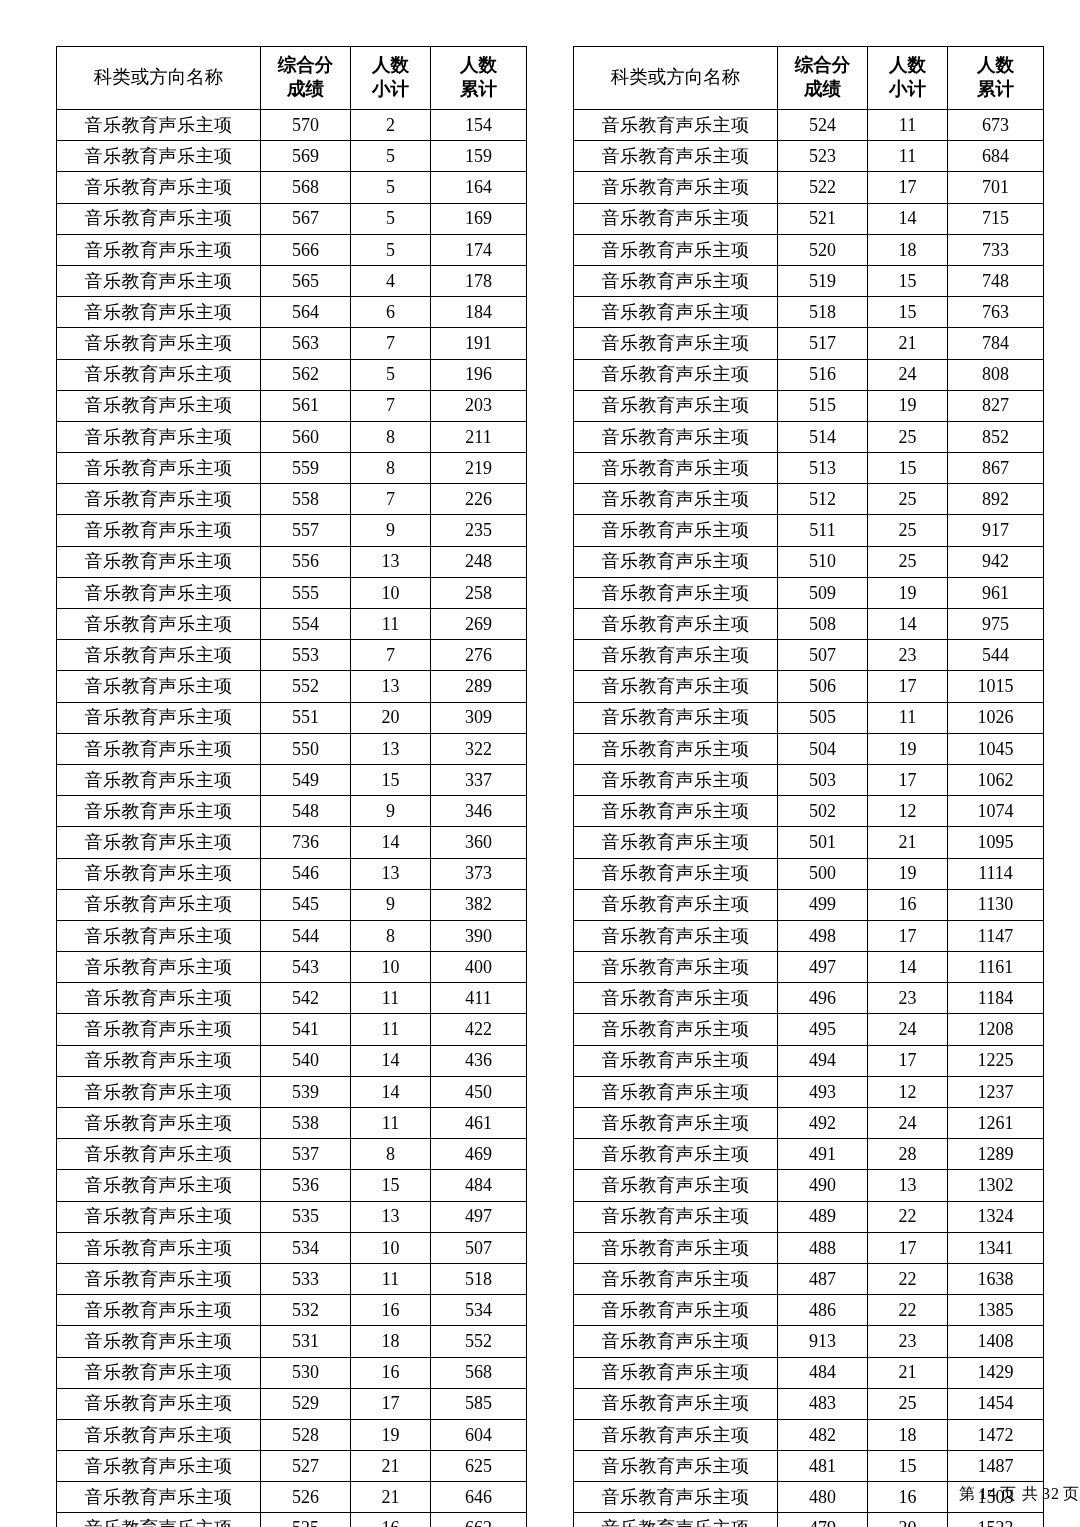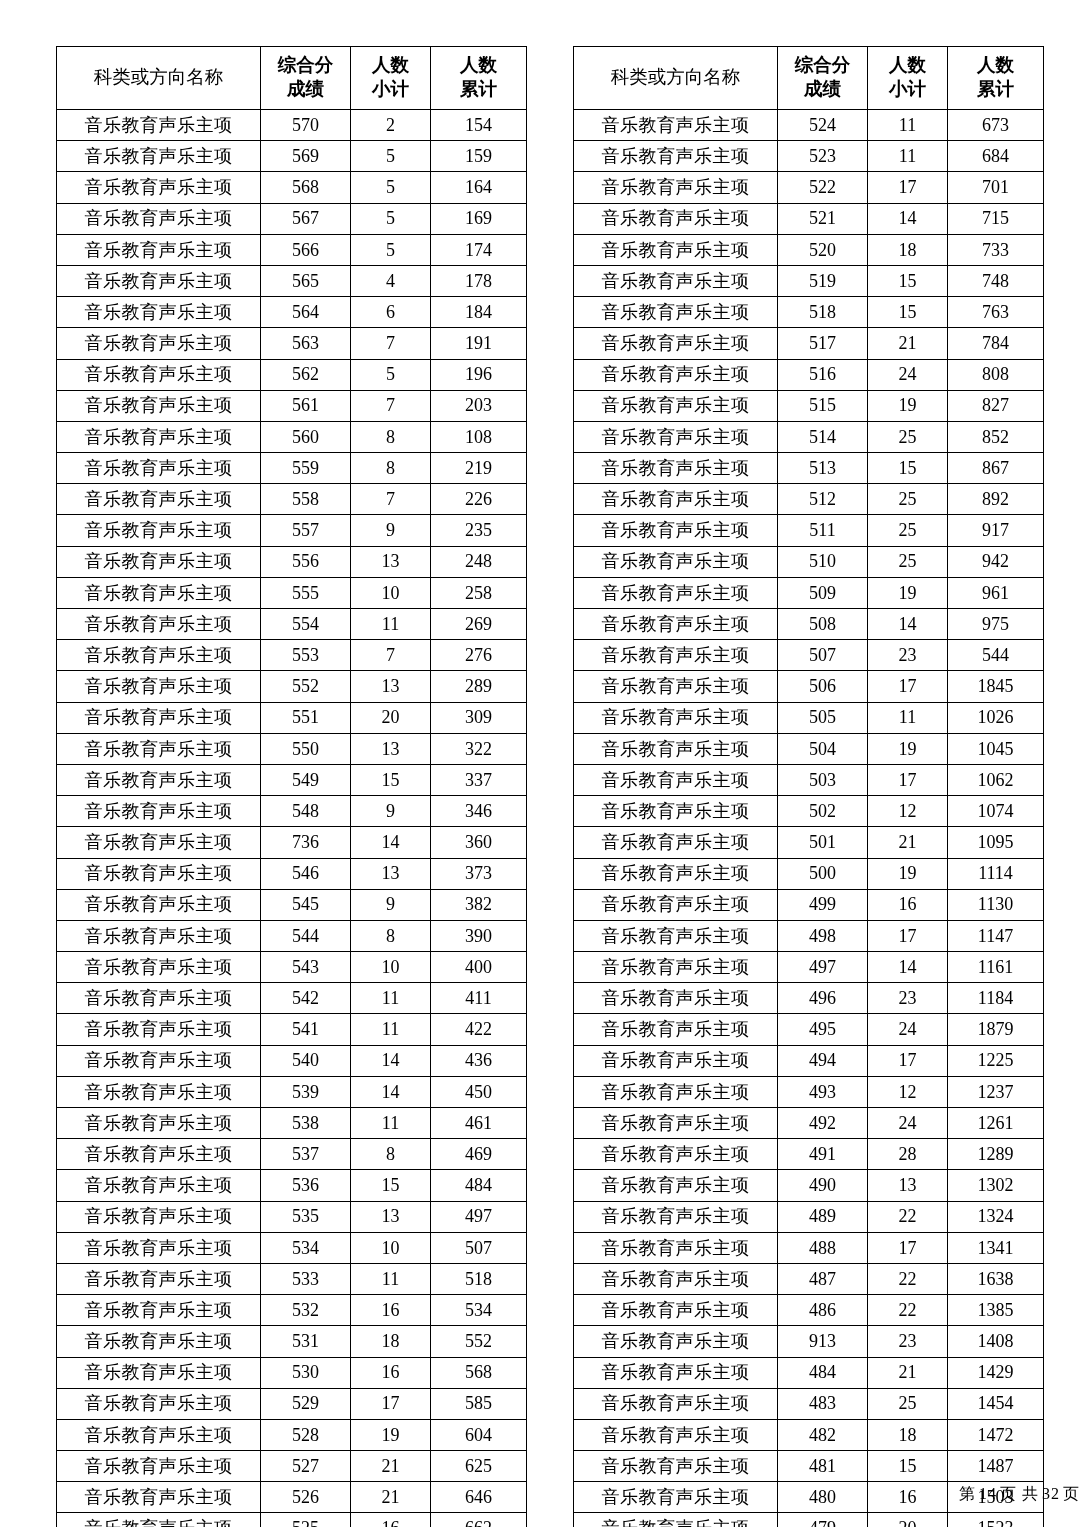--- a/index.html
+++ b/index.html
@@ -167,21 +167,21 @@
           <tr>
             <td class="name-cell">音乐教育声乐主项</td>
             <td class="num-cell">561</td>
             <td class="num-cell">7</td>
             <td class="num-cell">203</td>
           </tr>
           <tr>
             <td class="name-cell">音乐教育声乐主项</td>
             <td class="num-cell">560</td>
             <td class="num-cell">8</td>
-            <td class="num-cell">108</td>
+            <td class="num-cell">211</td>
           </tr>
           <tr>
             <td class="name-cell">音乐教育声乐主项</td>
             <td class="num-cell">559</td>
             <td class="num-cell">8</td>
             <td class="num-cell">219</td>
           </tr>
           <tr>
             <td class="name-cell">音乐教育声乐主项</td>
             <td class="num-cell">558</td>
@@ -519,21 +519,21 @@
           <tr>
             <td class="name-cell">音乐教育声乐主项</td>
             <td class="num-cell">507</td>
             <td class="num-cell">23</td>
             <td class="num-cell">544</td>
           </tr>
           <tr>
             <td class="name-cell">音乐教育声乐主项</td>
             <td class="num-cell">506</td>
             <td class="num-cell">17</td>
-            <td class="num-cell">1845</td>
+            <td class="num-cell">1015</td>
           </tr>
           <tr>
             <td class="name-cell">音乐教育声乐主项</td>
             <td class="num-cell">505</td>
             <td class="num-cell">11</td>
             <td class="num-cell">1026</td>
           </tr>
           <tr>
             <td class="name-cell">音乐教育声乐主项</td>
             <td class="num-cell">504</td>
@@ -585,21 +585,21 @@
           <tr>
             <td class="name-cell">音乐教育声乐主项</td>
             <td class="num-cell">496</td>
             <td class="num-cell">23</td>
             <td class="num-cell">1184</td>
           </tr>
           <tr>
             <td class="name-cell">音乐教育声乐主项</td>
             <td class="num-cell">495</td>
             <td class="num-cell">24</td>
-            <td class="num-cell">1879</td>
+            <td class="num-cell">1208</td>
           </tr>
           <tr>
             <td class="name-cell">音乐教育声乐主项</td>
             <td class="num-cell">494</td>
             <td class="num-cell">17</td>
             <td class="num-cell">1225</td>
           </tr>
           <tr>
             <td class="name-cell">音乐教育声乐主项</td>
             <td class="num-cell">493</td>

